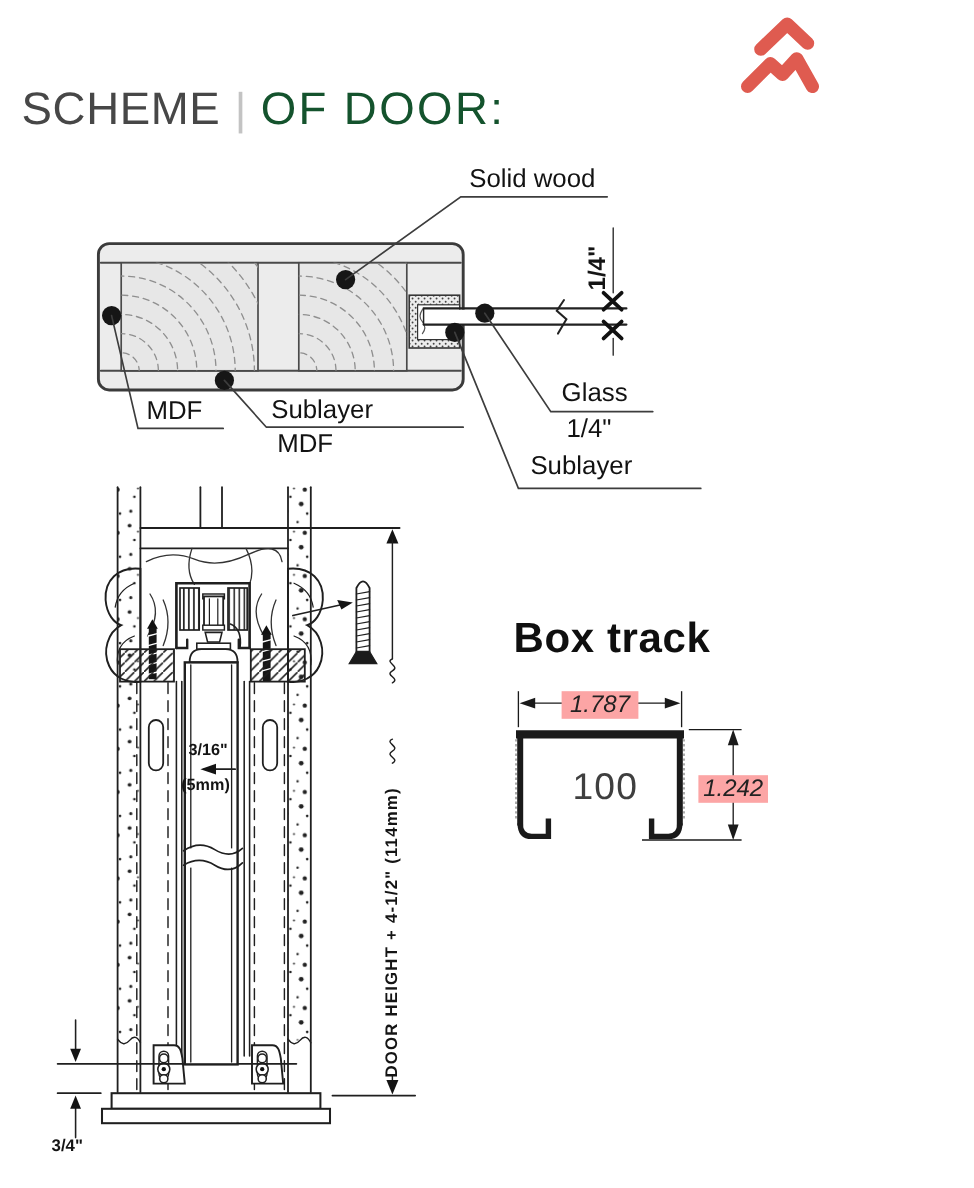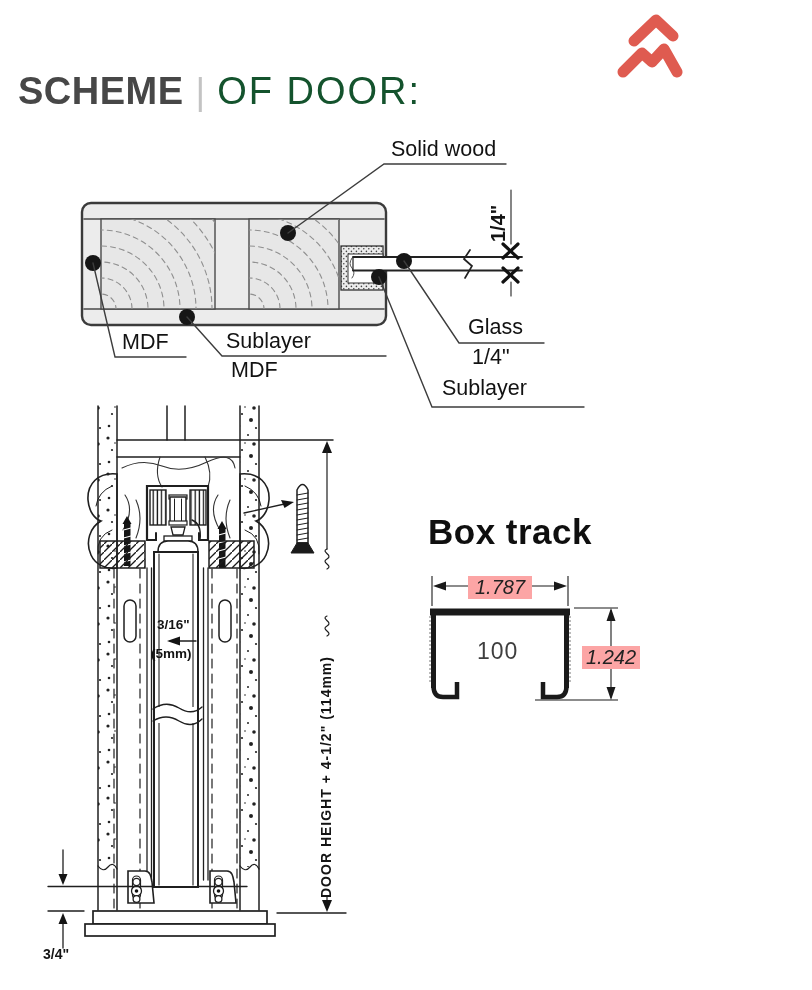--- a/index.html
+++ b/index.html
@@ -1,33 +1,33 @@
 <!DOCTYPE html>
 <html><head>
 <meta charset="utf-8">
 <style>
   html,body{margin:0;padding:0;background:#fff;}
   #page{position:relative;width:688px;height:990px;background:#fff;overflow:hidden;
         font-family:"Liberation Sans",sans-serif;}
   .abs{position:absolute;}
   
   #hdr{left:18px;top:70px;white-space:nowrap;}
-  #hdr .t1{font-size:38px;font-weight:700;color:#474747;letter-spacing:.5px;}
+  #hdr .t1{font-size:38px;font-weight:400;color:#474747;letter-spacing:.5px;}
   #hdr .dv{font-size:37px;font-weight:300;color:#c3c3c3;margin:0 12px;}
   #hdr .t2{font-size:38px;font-weight:300;color:#14532d;letter-spacing:2px;}
   
   #brandname{left:688px;top:30px;font-size:30px;letter-spacing:3px;color:#dd5a50;}
   
   .lbl{font-size:21.5px;color:#121212;white-space:nowrap;}
   
   .tech{font-weight:700;color:#141414;white-space:nowrap;}
   .rot{transform:rotate(-90deg);transform-origin:0 0;}
   .dimtxt{font-size:20px;color:#222;background:#fca5a5;text-align:center;font-style:italic;}
   #boxtitle{font-size:35px;font-weight:600;color:#0f0f0f;letter-spacing:.5px;}
-  #label100{font-size:23px;color:#3f3f3f;letter-spacing:1px;}
+  #label100{font-size:31px;color:#3f3f3f;letter-spacing:1px;}
   #screwnote{width:74px;text-align:center;font-size:10.5px;line-height:12.3px;}
   svg{display:block;}
 </style>
 </head>
 <body>
 
 <div id="page">
 
   <svg class="abs" style="left:0;top:0;" width="812" height="990" viewBox="0 0 812 990">
     <defs>

